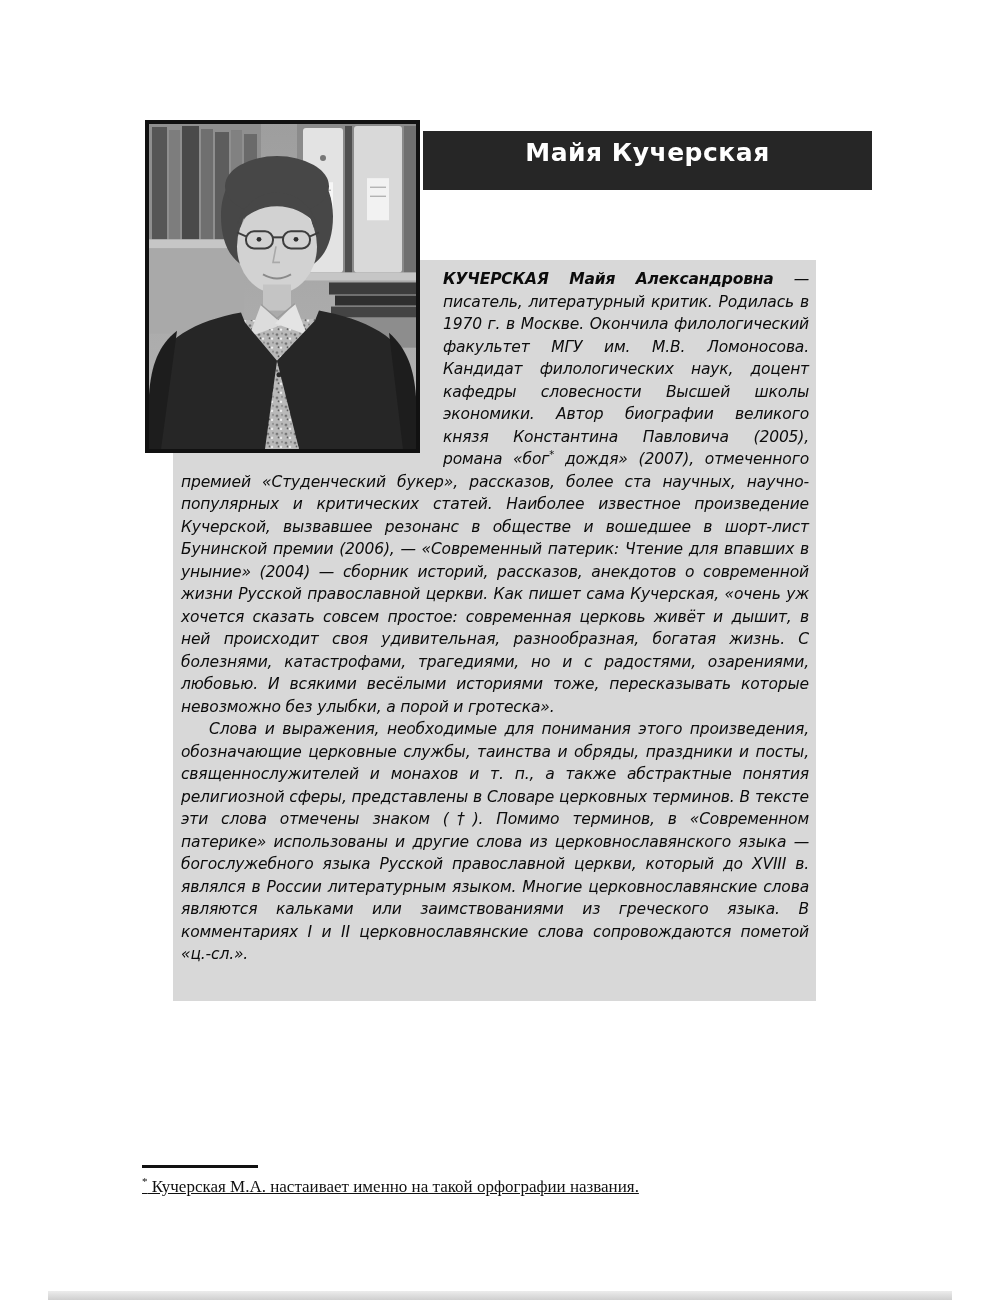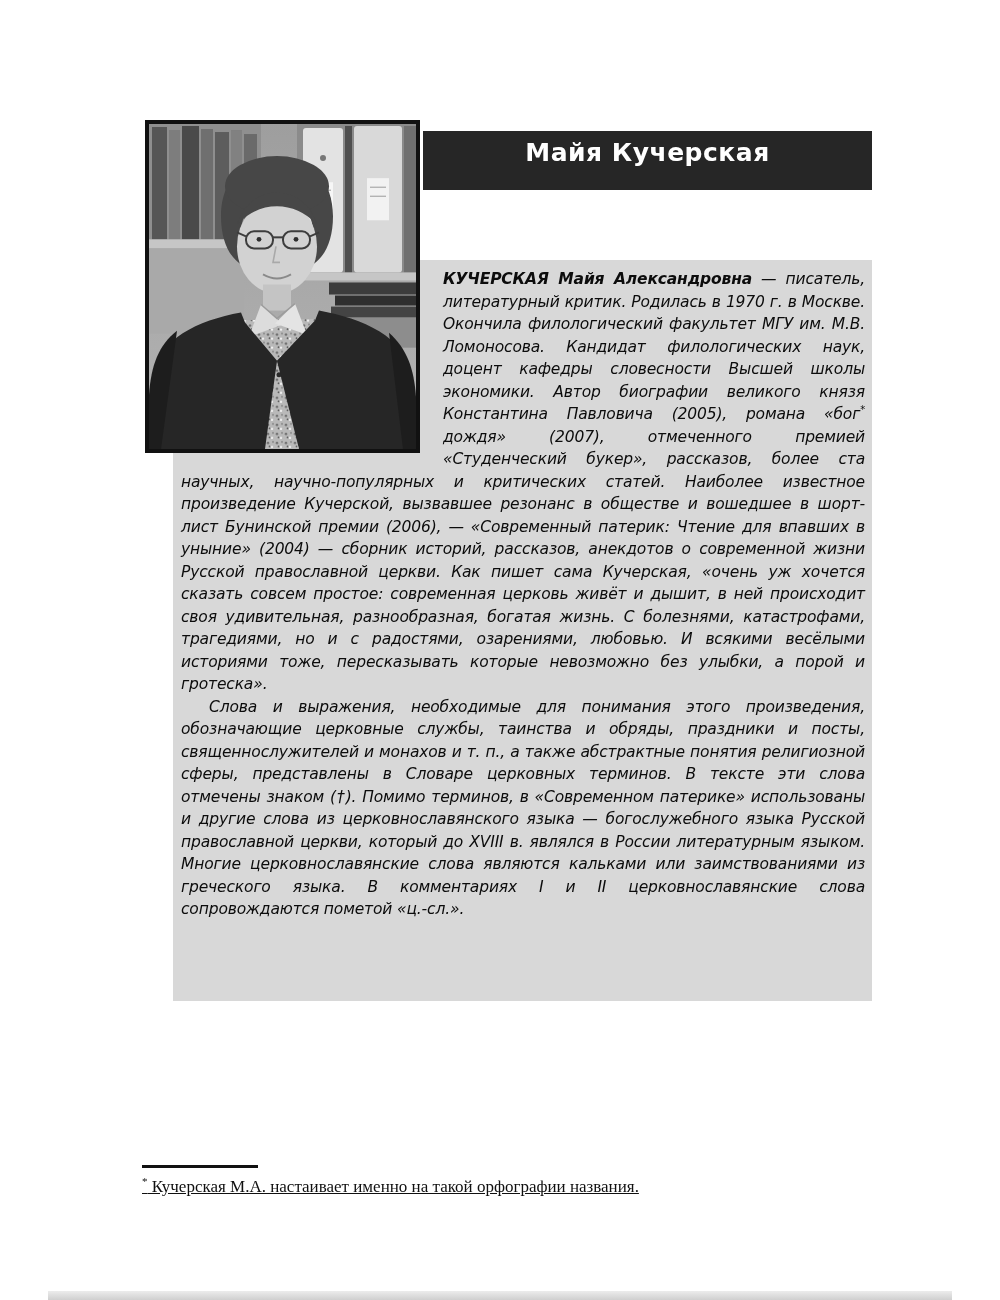--- a/index.html
+++ b/index.html
@@ -7,21 +7,21 @@
     position:relative;
     width:1000px;height:1300px;
     background:#ffffff;
     overflow:hidden;
     font-family:"DejaVu Sans",sans-serif;
   }
   
   .bio-panel{
     position:absolute;
     left:173px;top:260px;
-    width:699px;height:741px;
+    width:643px;height:741px;
     box-sizing:border-box;
     background:#d8d8d8;
     padding:8px 7px 0 8px;
     overflow:hidden;
   }
   .photo-spacer{
     float:left;
     width:262px;height:202px;
   }
   .bio-panel p{

